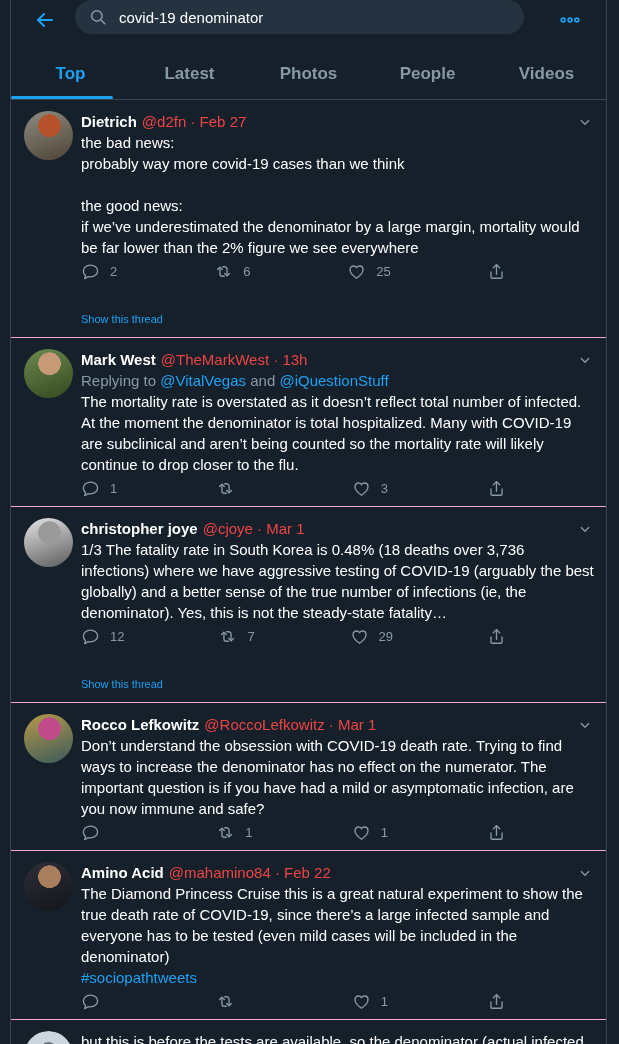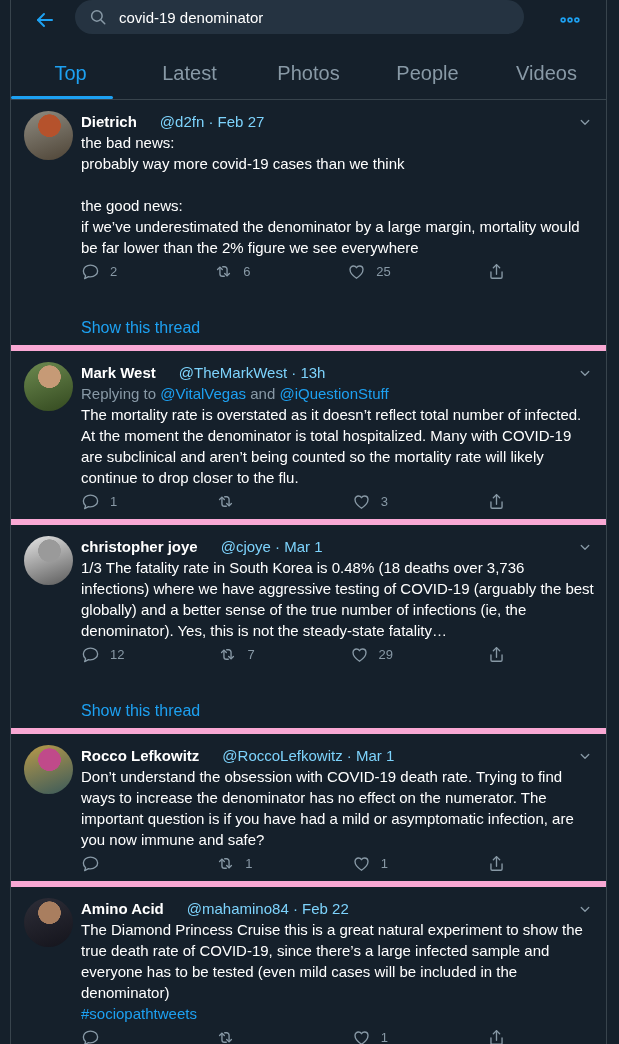--- a/index.html
+++ b/index.html
@@ -27,45 +27,45 @@
   .search-pill svg { color:#8899a6; flex:none; }
   .search-input {
     background:transparent; border:none; outline:none; color:#ffffff;
     font-family:"Liberation Sans", sans-serif; font-size:15px;
     margin-left:12px; width:100%;
   }
   
   .tabs { display:flex; height:52px; border-bottom:1px solid #38444d; }
   .tab {
     flex:1; position:relative; display:flex; align-items:center; justify-content:center;
-    color:#8899a6; font-weight:400; font-size:20px; cursor:pointer;
+    color:#8899a6; font-weight:700; font-size:17px; cursor:pointer;
   }
   .tab.active { color:#1da1f2; }
   .tab-underline { position:absolute; left:0; bottom:0; height:3px; width:102px; background:#1da1f2; border-radius:2px; }
   
-  .tweet { display:flex; padding:11px 12px 7px 13px; border-bottom:6px solid #f9a8d4; gap:8px; cursor:pointer; }
+  .tweet { display:flex; padding:11px 12px 7px 13px; border-bottom:1px solid #f9a8d4; gap:8px; cursor:pointer; }
   .avatar { width:49px; height:49px; border-radius:50%; flex:none; overflow:hidden; }
   .avatar svg { display:block; }
   .tcontent { flex:1; min-width:0; }
   .trow { display:flex; align-items:flex-start; line-height:21px; }
   .dname { font-weight:700; color:#ffffff; white-space:nowrap; }
-  .handle { color:#7dd3fc; margin-left:23px; white-space:nowrap; overflow:hidden; text-overflow:ellipsis; }
+  .handle { color:#ef4444; margin-left:5px; white-space:nowrap; overflow:hidden; text-overflow:ellipsis; }
   .spacer { flex:1; }
   .caret { color:#8899a6; flex:none; margin-left:6px; margin-top:2px; }
   .replyto { color:#8899a6; line-height:21px; }
   .tbody { line-height:21px; white-space:pre-wrap; word-wrap:break-word; color:#ffffff; margin-top:0px; }
   .tbody b { font-weight:400; }
   a.tlink { color:#1da1f2; text-decoration:none; }
   .t-actions {
     display:flex; justify-content:space-between; align-items:center;
     max-width:425px; margin-top:2px; height:22px; color:#8899a6;
   }
   .act { display:flex; align-items:center; gap:10px; background:none; border:none; color:#8899a6; cursor:pointer; font-family:"Liberation Sans", sans-serif; }
   .act .cnt { font-size:13px; min-width:8px; text-align:left; }
-  .thread-link { display:inline-block; margin-top:18px; color:#1da1f2; line-height:21px; text-decoration:none; font-size:16px; cursor:pointer; }
+  .thread-link { display:inline-block; margin-top:10px; color:#1da1f2; line-height:21px; text-decoration:none; font-size:11px; cursor:pointer; }
 </style>
 </head>
 <body>
 
 <div class="column">
 
   <header class="hdr">
     <button class="icon-btn back-btn">
       <svg width="24" height="24" viewBox="0 0 24 24" fill="none" stroke="currentColor" stroke-width="2" stroke-linecap="round" stroke-linejoin="round">
           <path d="M19 12H5"></path>

